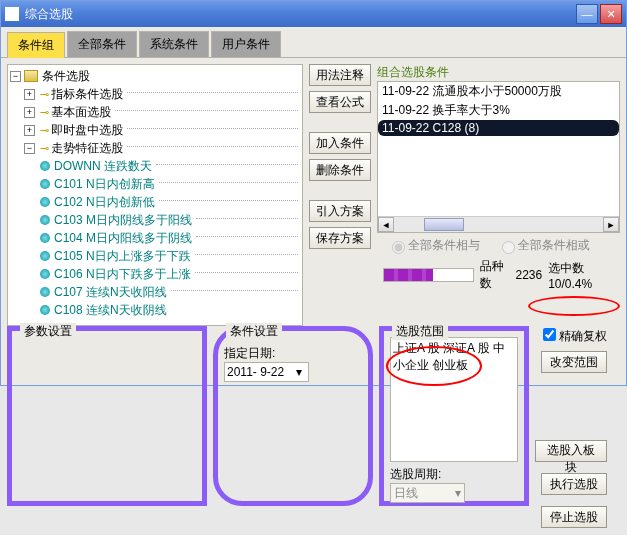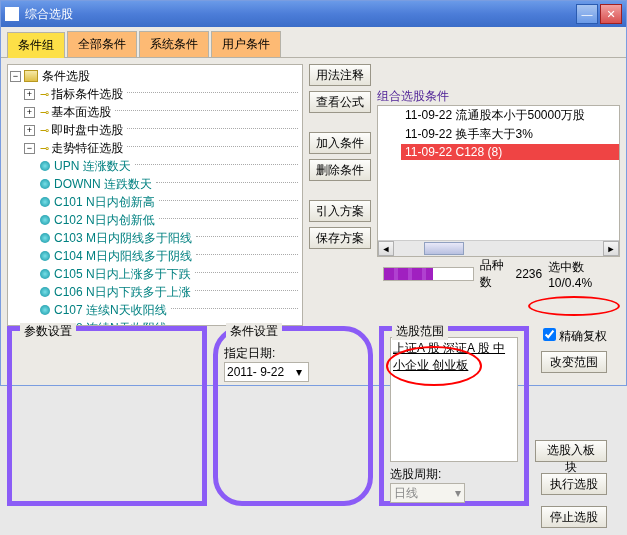--- a/index.html
+++ b/index.html
@@ -4,58 +4,58 @@
 <style>
   * { box-sizing: border-box; font-family: "SimSun", "Microsoft YaHei", Arial, sans-serif; font-size: 12px; }
   body { margin: 0; width: 627px; height: 535px; background: #e8e8e8; overflow: hidden; }
   .window { width: 627px; height: 386px; border: 1px solid #7a9de0; background: #eceae5; }
   .titlebar { height: 26px; background: linear-gradient(to bottom, #6a9ae8, #4c7dd8 50%, #3b6dc8); display: flex; align-items: center; padding: 0 4px; color: #fff; }
   .titlebar .icon { width: 14px; height: 14px; background: #fff; margin-right: 6px; }
   .titlebar .title { flex: 1; }
   .titlebar .winbtn { width: 22px; height: 20px; margin-left: 2px; border: 1px solid #2a5bb0; background: linear-gradient(#a8c4f0,#6a9ae8); display: flex; align-items: center; justify-content: center; font-family: Arial; font-size: 11px; }
   .titlebar .closebtn { background: linear-gradient(#f2a0a0,#d85050); border-color: #a02020; }
   .tabs { display: flex; padding: 4px 6px 0 6px; border-bottom: 1px solid #b5b2a8; background: #eceae5; }
-  .tab { padding: 4px 10px; border: 1px solid #b5b2a8; border-bottom: none; margin-right: 2px; background: #fdba74; cursor: default; }
+  .tab { padding: 4px 10px; border: 1px solid #b5b2a8; border-bottom: none; margin-right: 2px; background: #a3a3a3; cursor: default; }
   .tab.active { background: #fde047; position: relative; top: 1px; }
   .tree-box { border: 1px solid #b5b2a8; background: #fff; height: 262px; overflow: auto; font-size: 12px; padding: 2px; }
   .tree-row { display: flex; align-items: center; height: 18px; white-space: nowrap; }
   .tree-exp { width: 11px; height: 11px; border: 1px solid #888; display: inline-flex; align-items: center; justify-content: center; font-size: 9px; line-height: 1; margin-right: 3px; color:#000; background:#fff; font-family:Arial; }
   .tree-spacer { display:inline-block; width:14px; }
   .folder-icon { width: 14px; height: 12px; background: linear-gradient(#f6e9a8,#e0c048); border: 1px solid #b89820; margin-right: 4px; }
   .key-icon { display:inline-block; color:#c0a000; margin:0 2px 0 2px; font-size:11px; }
   .leaf-icon { width: 10px; height: 10px; background: radial-gradient(circle,#78e0e8,#1090a0); border-radius: 50%; margin: 0 4px 0 2px; }
   .tree-label { color: #000; }
   .tree-label.root { color: #000; }
   .tree-leaf .tree-label { color: #008080; }
   .dots { flex:1; border-bottom:1px dotted #aaa; margin:0 2px 3px 4px; }
   .btn { width: 62px; height: 22px; border: 1px solid #9a9688; background: linear-gradient(#fdfdfb,#e6e4da); margin-bottom: 5px; cursor: default; }
-  .combo-label { color:#4c1d95;margin-top:24px; }
+  .combo-label { color:#4d7c0f; }
   .combo-list { border: 1px solid #b5b2a8; background: #fff; height: 152px; overflow:hidden; position:relative; }
-  .combo-item { padding: 1px 4px; margin-left: 23px; }
-  .combo-item.sel { background: #ef4444; color: #fff; }
+  .combo-item { padding: 1px 4px; }
+  .combo-item.sel { background: #0f172a; color: #fff; border-radius: 6px; }
   .hscroll { position:absolute; bottom:0; left:0; right:0; height:16px; background:#e8e8e8; border-top:1px solid #ccc; display:flex; }
   .hscroll .arrow { width:16px; background:linear-gradient(#f5f5f5,#ddd); border:1px solid #b0b0b0; display:flex; align-items:center; justify-content:center; font-size:9px; font-family:Arial; }
   .hscroll .track { flex:1; background:#e8e8e8; position:relative; }
   .hscroll .thumb { position:absolute; left:30px; width:40px; top:1px; bottom:1px; background:linear-gradient(#e8e8f8,#b8c0e0); border:1px solid #90a0c0; }
   .radio-row { padding: 4px 10px; color:#888; }
   .radio-row input { margin-right:3px; vertical-align:middle; }
   .status-msg { color:#f00; text-align:right; padding-right:30px; font-size:12px; }
   .ellipse-red { border: 2px solid #f00; border-radius: 50%; position: absolute; pointer-events: none; }
   .count-row { display:flex; align-items:center; gap:6px; padding:0 6px; }
   .prog-track { width:110px; height:14px; border:1px solid #b5b2a8; background:#fff; overflow:hidden; }
   .prog-fill { height:100%; background: repeating-linear-gradient(90deg,#a020c0 0 10px,#b040d0 10px 14px); width:55%; }
   .lower { display:flex; padding:0 6px 6px 6px; gap:6px; }
   .fieldset { border:5px solid #8b5cf6; padding:6px; position:relative; }
   .fieldset .legend { position:absolute; top:-8px; left:8px; background:#eceae5; padding:0 4px; }
   .fs-params { width:200px; height:180px; }
   .fs-cond { width:160px; height:180px;border-radius:29px; }
   .fs-scope { width:150px; height:180px; }
   .date-input { width:85px; height:20px; border:1px solid #b5b2a8; background:#fff; display:inline-flex; align-items:center; padding:0 2px; justify-content:space-between; }
   .date-input .dd { width:14px; text-align:center; color:#000; }
-  .scope-text { border:1px solid #b5b2a8; background:#fff; height:125px; padding:2px; margin-bottom:4px; overflow:hidden;text-decoration:underline; }
+  .scope-text { border:1px solid #b5b2a8; background:#fff; height:125px; padding:2px; margin-bottom:4px; overflow:hidden; }
   .right-buttons { width:72px; display:flex; flex-direction:column; gap:6px; align-items:flex-end; padding-top:2px; }
   .chk { display:flex; align-items:flex-start; gap:3px; }
   .chk input { margin:0; }
   .dropdown { width:75px; height:20px; border:1px solid #b5b2a8; background:#f5f4ef; color:#888; display:inline-flex; align-items:center; padding:0 3px; justify-content:space-between; }
   .toprow { display:flex; gap:6px; }
   .btn-col { display:flex; flex-direction:column; }
   .overlay { position:absolute; }
 </style>
 </head>
 <body>
@@ -103,27 +103,20 @@
             <span class="tree-exp">+</span>
             <span class="key-icon">⊸</span>
             <span class="tree-label">即时盘中选股</span>
             <span class="dots"></span>
           </div>
         <div class="tree-row">
             <span class="tree-spacer"></span>
             <span class="tree-exp">−</span>
             <span class="key-icon">⊸</span>
             <span class="tree-label">走势特征选股</span>
-            <span class="dots"></span>
-          </div>
-        <div class="tree-row tree-leaf">
-            <span class="tree-spacer"></span>
-            <span class="tree-spacer"></span>
-            <span class="leaf-icon"></span>
-            <span class="tree-label">UPN 连涨数天</span>
             <span class="dots"></span>
           </div>
         <div class="tree-row tree-leaf">
             <span class="tree-spacer"></span>
             <span class="tree-spacer"></span>
             <span class="leaf-icon"></span>
             <span class="tree-label">DOWNN 连跌数天</span>
             <span class="dots"></span>
           </div>
         <div class="tree-row tree-leaf">
@@ -203,20 +196,25 @@
         <div class="combo-item">11-09-22 换手率大于3%</div>
         <div class="combo-item sel">11-09-22 C128 (8)</div>
         <div class="hscroll">
           <div class="arrow">◄</div>
           <div class="track">
               <div class="thumb"></div>
             </div>
           <div class="arrow">►</div>
         </div>
       </div>
+      <div class="radio-row">
+        <label><input type="radio" checked="" disabled="" style=""><span>全部条件相与</span></label>
+        &nbsp;&nbsp;&nbsp;
+        <label><input type="radio" disabled="" style=""><span>全部条件相或</span></label>
+      </div>
       <div class="count-row">
         <div class="prog-track">
             <div class="prog-fill"></div>
           </div>
         <span>品种数</span>
           <span>2236</span>
         <span style="position:relative;">
           <span>选中数</span><span>10/0.4%</span>
         </span>
       </div>

